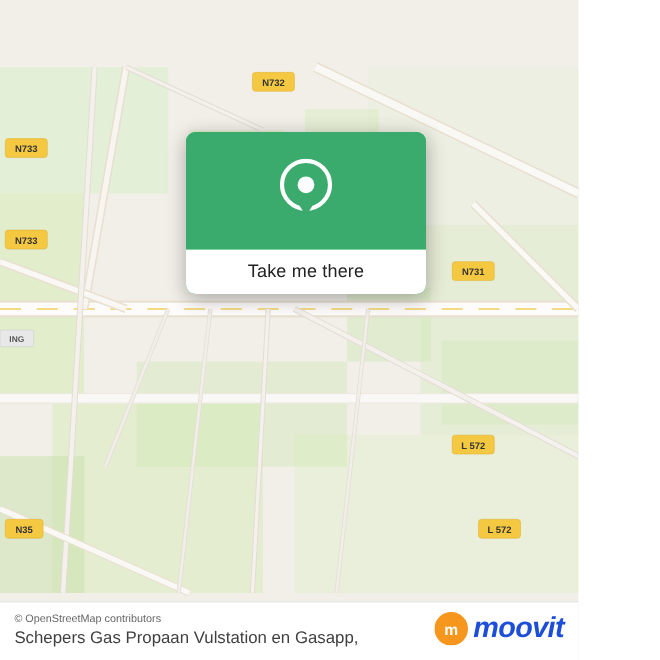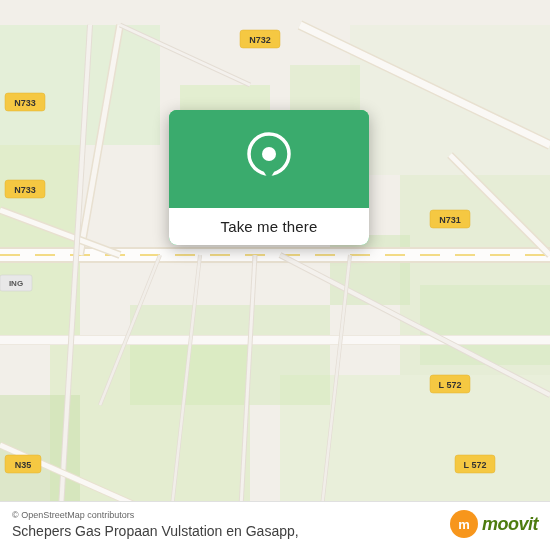--- a/index.html
+++ b/index.html
@@ -5,21 +5,21 @@
     * { margin: 0; padding: 0; box-sizing: border-box; }
     body {
       width: 550px;
       height: 550px;
       overflow: hidden;
       font-family: Arial, sans-serif;
       position: relative;
     }
 
     #map-container {
-      width: 550px;
+      width: 482px;
       height: 550px;
       position: relative;
       background: #f2efe9;
       overflow: hidden;
     }
 
     
     .map-bg {
       position: absolute;
       top: 0; left: 0;
@@ -33,21 +33,20 @@
       left: 155px;
       width: 200px;
       background: #22c55e;
       border-radius: 8px;
       box-shadow: 0 4px 16px rgba(0,0,0,0.3);
       display: flex;
       flex-direction: column;
       align-items: center;
       overflow: hidden;
       z-index: 10;
-      margin-left: 14px;
     }
 
     .popup-card-top {
       width: 100%;
       background: #3aab6d;
       display: flex;
       align-items: center;
       justify-content: center;
       padding: 22px 0 18px 0;
     }
@@ -109,23 +108,23 @@
       gap: 4px;
       z-index: 21;
     }
 
     .moovit-icon {
       width: 28px;
       height: 28px;
     }
 
     .moovit-text {
-      font-size: 18px;
+      font-size: 24px;
       font-weight: bold;
-      color: #4d7c0f;
+      color: #1d4ed8;
       font-style: italic;
       letter-spacing: -0.5px;
     }
   </style>
 </head>
 <body>
 
 <div id="map-container">
 
   <svg class="map-bg" viewBox="0 0 550 500" xmlns="http://www.w3.org/2000/svg">

